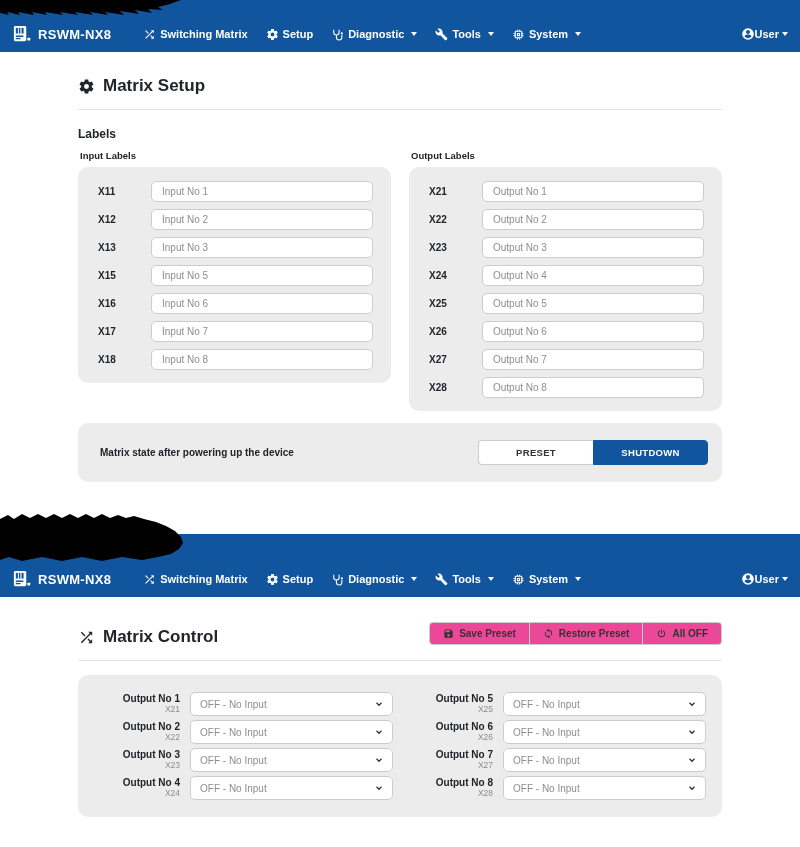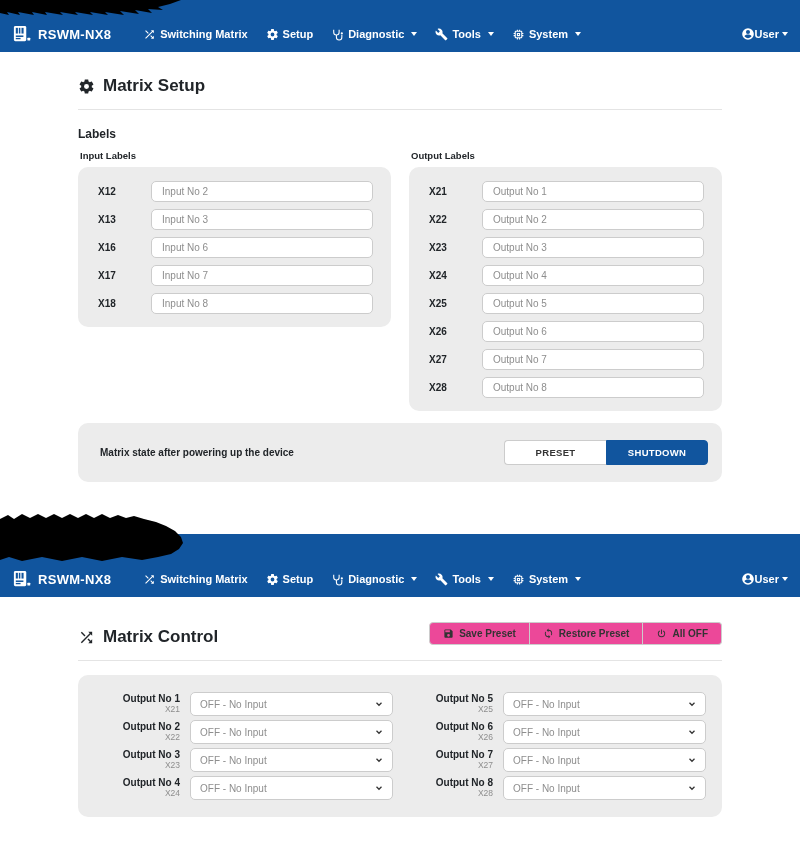--- a/index.html
+++ b/index.html
@@ -47,21 +47,21 @@
   .label-row:last-child { margin-bottom:0; }
   .port-id { width:55px; font-size:10px; font-weight:bold; color:#212529; padding-left:2px; }
   .label-row input { flex:1; height:21px; background:#fff; border:1px solid #ccc;
     border-radius:5px; font-family:"Liberation Sans",sans-serif; font-size:10px;
     color:#8e8e8e; padding:0 10px; outline:none; }
 
   .power-panel { display:flex; align-items:center; justify-content:space-between;
     padding:17px 14px;gap:36px; }
   .power-desc { font-size:10px; font-weight:bold; color:#212529; padding-left:8px; }
   .toggle-group { display:flex; }
-  .toggle-btn { width:102px; height:25px; font-family:"Liberation Sans",sans-serif;
+  .toggle-btn { width:115px; height:25px; font-family:"Liberation Sans",sans-serif;
     font-size:9.5px; font-weight:bold; letter-spacing:.3px; border:1px solid #ccc;
     background:#fff; color:#333; cursor:pointer; }
   .toggle-btn:first-child { border-radius:4px 0 0 4px; border-right:none; }
   .toggle-btn:last-child { border-radius:0 4px 4px 0; }
   .toggle-btn.active { background:#11559E; border-color:#11559E; color:#fff; }
 
   .title-row { display:flex; align-items:flex-end; justify-content:space-between; }
   .btn-group { display:flex; margin-bottom:2px; }
   .tool-btn { display:flex; align-items:center; gap:5px; height:23px; padding:0 13px;
     background:#ec4899; border:1px solid #ccc; border-left:none; color:#333;
@@ -174,26 +174,34 @@
     </h1>
     <hr class="rule">
 
     <h2 class="sec-heading mt-labels">Labels</h2>
 
     <div class="two-col mt-grps">
       <div class="col">
         <div class="grp-heading">Input Labels</div>
         <div class="panel labels-panel">
           <div class="label-row">
+              <span class="port-id">X11</span>
+              <input value="Input No 1" style="">
+            </div>
+          <div class="label-row">
               <span class="port-id">X12</span>
               <input value="Input No 2" style="">
             </div>
           <div class="label-row">
               <span class="port-id">X13</span>
               <input value="Input No 3" style="">
+            </div>
+          <div class="label-row">
+              <span class="port-id">X15</span>
+              <input value="Input No 5" style="">
             </div>
           <div class="label-row">
               <span class="port-id">X16</span>
               <input value="Input No 6" style="">
             </div>
           <div class="label-row">
               <span class="port-id">X17</span>
               <input value="Input No 7" style="">
             </div>
           <div class="label-row">

